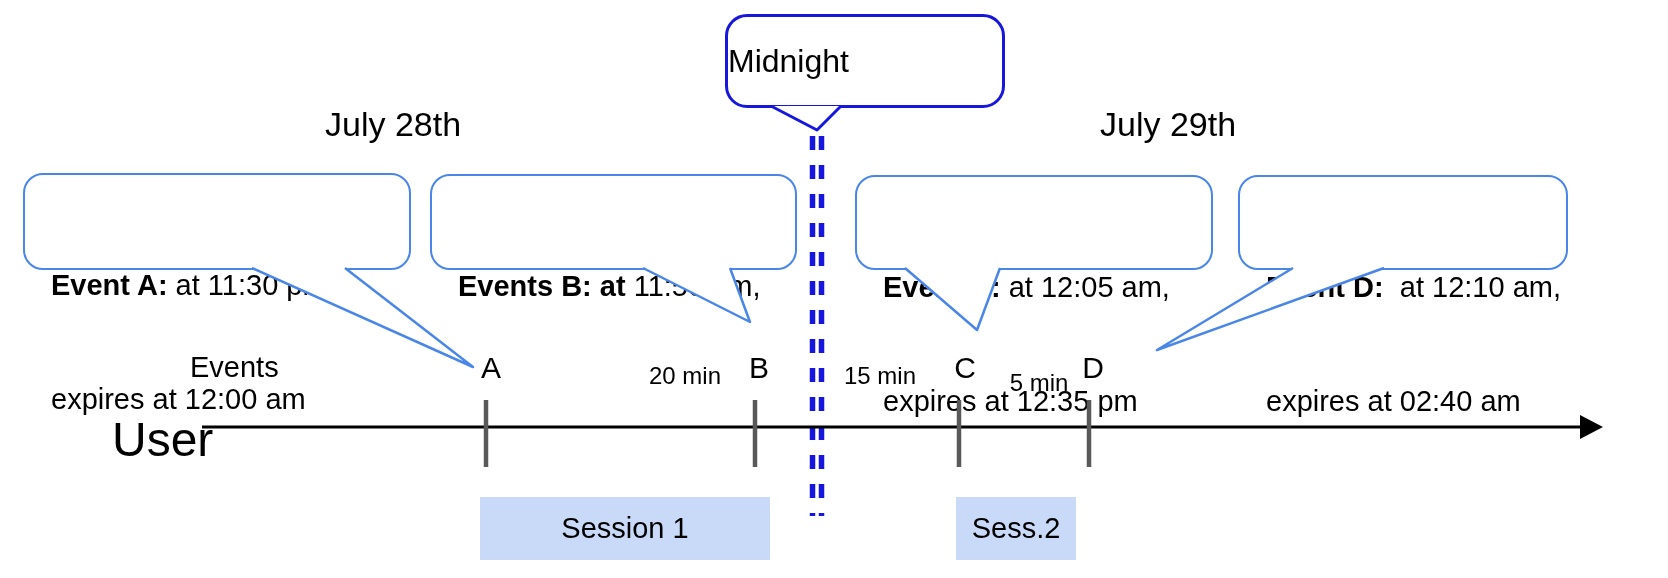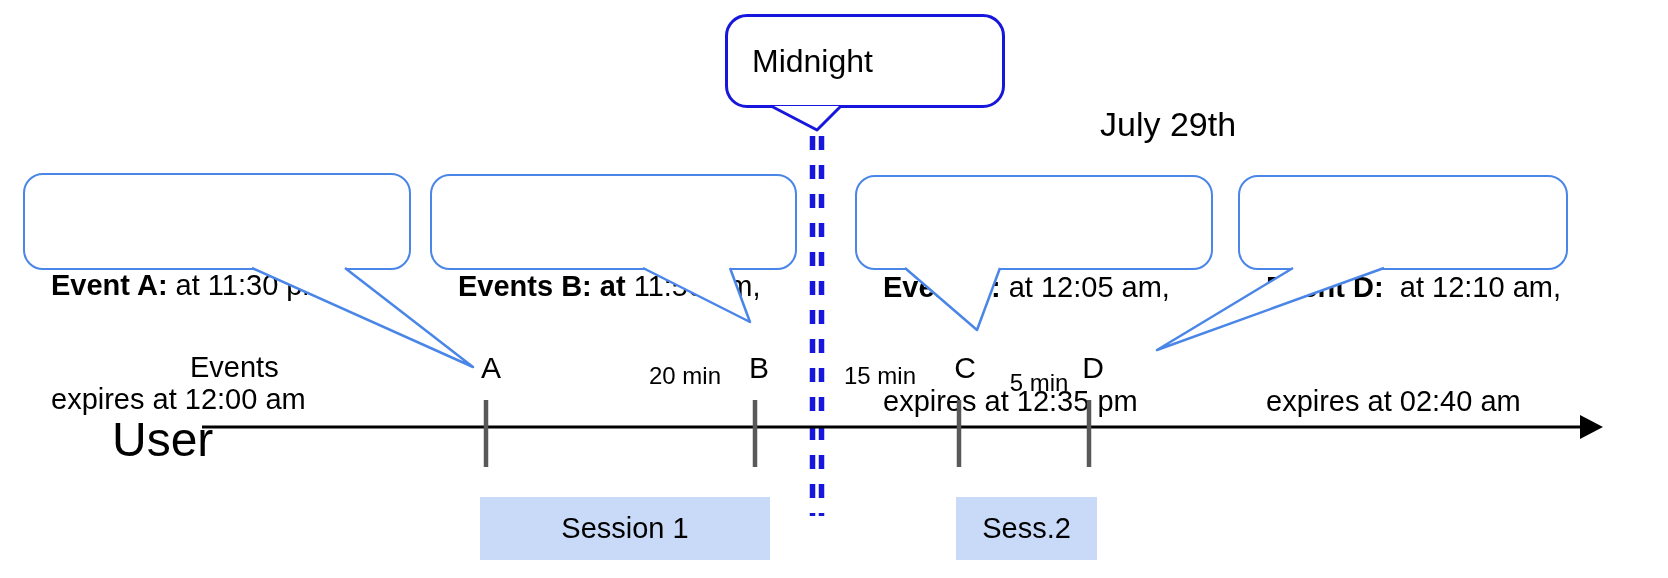--- a/index.html
+++ b/index.html
@@ -26,21 +26,21 @@
   }
   .bubble .b{font-weight:bold;}
   .bubble-a{left:23px;top:173px;width:388px;height:97px;}
   .bubble-b{left:430px;top:174px;width:367px;height:96px;}
   .bubble-c{left:855px;top:175px;width:358px;height:95px;}
   .bubble-d{left:1238px;top:175px;width:330px;height:95px;}
 
   .midnight-bubble{
     position:absolute;left:725px;top:14px;width:280px;height:94px;
     background:#ffffff;border:3px solid var(--midnight-blue);border-radius:22px;
-    box-sizing:border-box;display:flex;align-items:center;padding-left:24px;
+    box-sizing:border-box;display:flex;align-items:center;
     font-size:32px;
   }
 
   .axis-label-events{left:190px;top:351px;font-size:29px;}
   .axis-label-user{left:112px;top:412px;font-size:48px;}
 
   .tick-label{font-size:30px;transform:translateX(-50%);top:351px;}
   .tick-label-a{left:491px;}
   .tick-label-b{left:759px;}
   .tick-label-c{left:965px;}
@@ -49,35 +49,36 @@
   .interval{font-size:24px;transform:translateX(-50%);white-space:pre;}
   .interval-1{left:661px;top:362px;margin-left:24px;}
   .interval-2{left:880px;top:362px;}
   .interval-3{left:1031px;top:369px;margin-left:8px;}
 
   .session{
     position:absolute;background:var(--session-fill);display:flex;align-items:center;
     justify-content:center;font-size:29px;top:497px;height:63px;
   }
   .session-1{left:480px;width:290px;}
-  .session-2{left:956px;width:141px;}
+  .session-2{left:956px;width:120px;}
 
   #overlay{position:absolute;left:0;top:0;pointer-events:none;}
   .axis-line{stroke:var(--ink);stroke-width:3;}
   .axis-head{fill:var(--ink);}
   .tick{stroke:var(--tick-gray);stroke-width:4.5;}
   .dash{stroke:var(--midnight-blue);stroke-width:5.5;stroke-dasharray:14 15;}
   .tail{fill:#ffffff;stroke:var(--callout-border);stroke-width:2.5;stroke-linejoin:round;}
   .tail-midnight{fill:#ffffff;stroke:var(--midnight-blue);stroke-width:3;stroke-linejoin:round;}
 </style>
 </head>
 <body>
 
 <div id="canvas">
 
+  <div class="abs date date-left">July 28th</div>
   <div class="abs date date-right">July 29th</div>
 
   <div class="midnight-bubble">
     <span>Midnight</span>
   </div>
 
   <div class="bubble bubble-a">
     <div><span class="b">Event A:</span><span> at 11:30 pm,</span></div>
     <div>expires at 12:00 am</div>
   </div>

